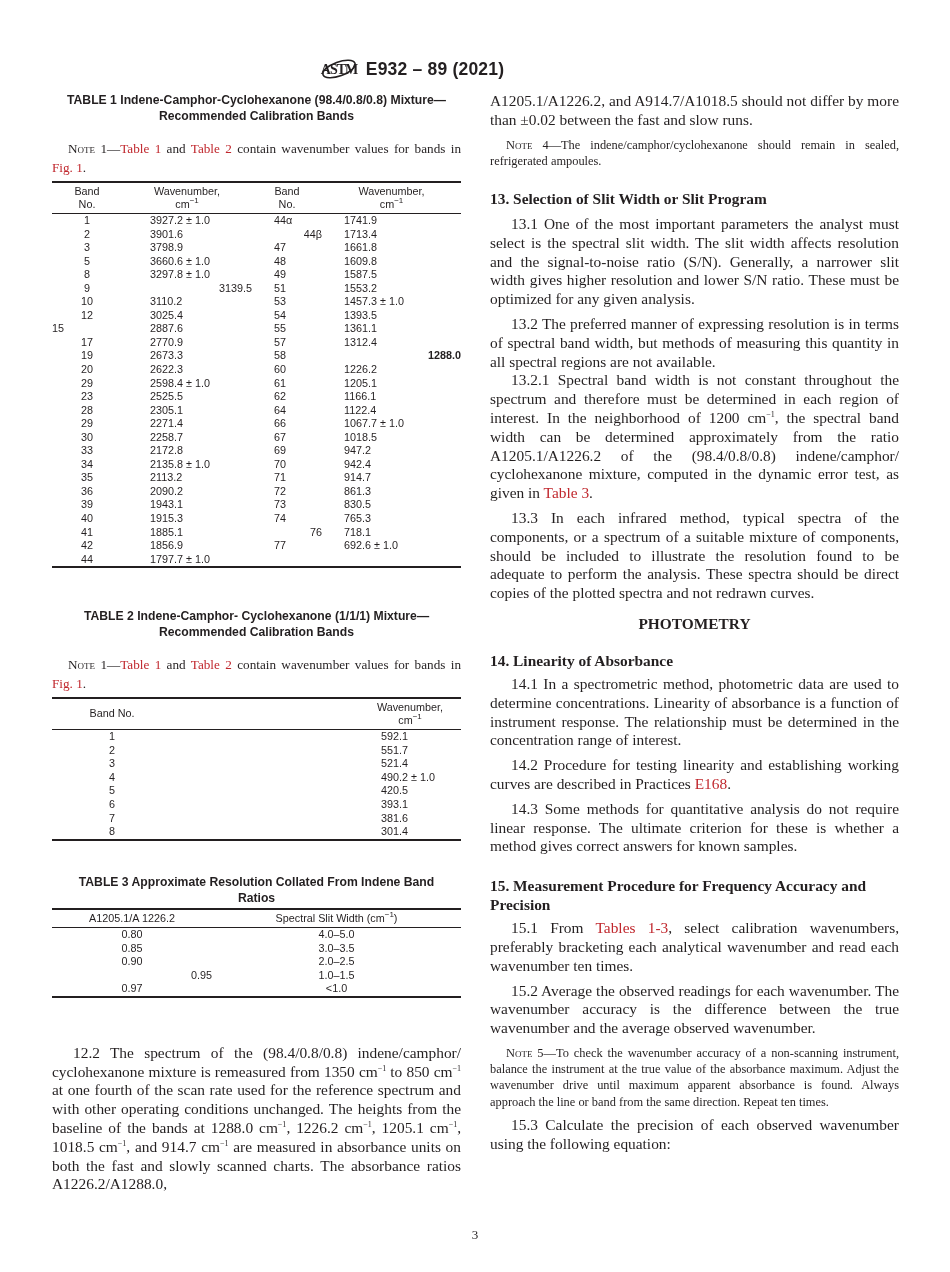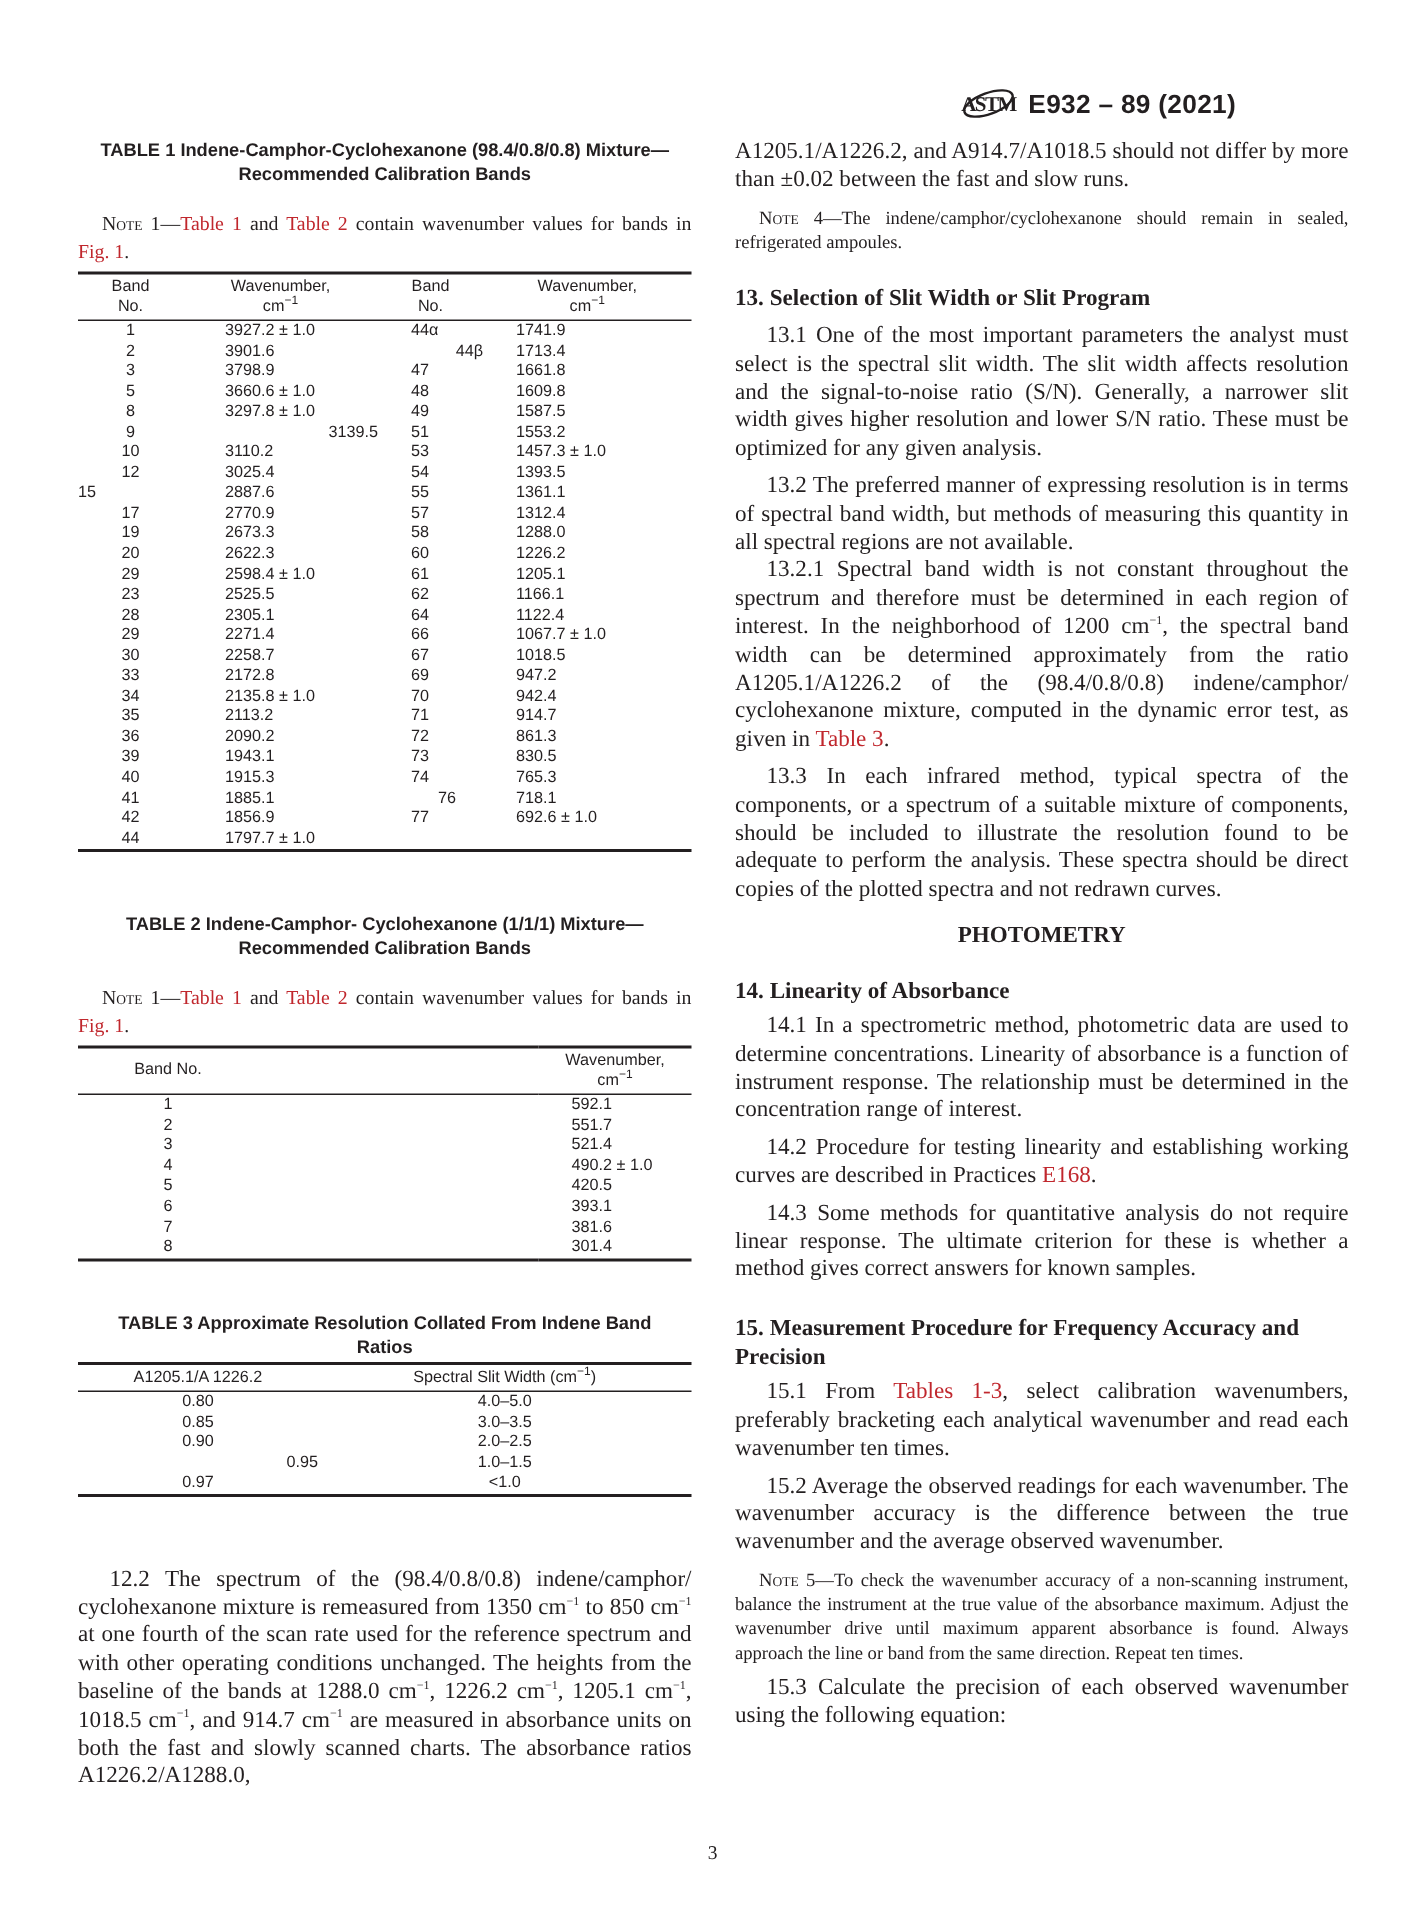--- a/index.html
+++ b/index.html
@@ -1,18 +1,18 @@
 <!DOCTYPE html>
 <html><head>
 <meta charset="utf-8">
 <style>
   html, body { margin: 0; padding: 0; background: #ffffff; }
   body { width: 950px; height: 1272px; position: relative; overflow: hidden; color: #231f20; }
   .page { position: absolute; left: 0; top: 0; width: 950px; height: 1272px; }
-  .header { position: absolute; top: 56px; left: 0; width: 824px; text-align: right; }
+  .header { position: absolute; top: 56px; left: 0; width: 824px; text-align: center; }
   .header-inner { display: inline-flex; align-items: center; gap: 8px; }
   .logo { width: 38px; height: 26px; }
   .doc-id { font-family: "Liberation Sans", sans-serif; font-weight: bold; font-size: 17.5px; letter-spacing: 0.2px; }
   .col-left { position: absolute; left: 52px; top: 92px; width: 409px; }
   .col-right { position: absolute; left: 490px; top: 92px; width: 409px; }
   .tbl-title { font-family: "Liberation Sans", sans-serif; font-weight: bold; font-size: 12.2px; text-align: center; line-height: 16px; }
   .note { font-family: "Liberation Serif", serif; font-size: 13.2px; line-height: 18.5px; text-align: justify; text-indent: 16px; }
   .note .sc { font-variant: small-caps; }
   .link { color: #c0272d; }
   table.data { width: 409px; border-collapse: collapse; font-family: "Liberation Sans", sans-serif; font-size: 10.8px; color: #231f20; }
@@ -119,21 +119,21 @@
           <tr>
             <td style="text-align: center; padding-left: 0px;">17</td>
             <td style="text-align: left; padding-left: 28px;">2770.9</td>
             <td style="text-align: left; padding-left: 22px;">57</td>
             <td style="text-align: left; padding-left: 22px;">1312.4</td>
           </tr>
           <tr>
             <td style="text-align: center; padding-left: 0px;">19</td>
             <td style="text-align: left; padding-left: 28px;">2673.3</td>
             <td style="text-align: left; padding-left: 22px;">58</td>
-            <td style="text-align: left; padding-left: 22px;">1288.0</td>
+            <td style="text-align: right; padding-left: 22px; font-weight: bold;">1288.0</td>
           </tr>
           <tr>
             <td style="text-align: center; padding-left: 0px;">20</td>
             <td style="text-align: left; padding-left: 28px;">2622.3</td>
             <td style="text-align: left; padding-left: 22px;">60</td>
             <td style="text-align: left; padding-left: 22px;">1226.2</td>
           </tr>
           <tr>
             <td style="text-align: center; padding-left: 0px;">29</td>
             <td style="text-align: left; padding-left: 28px;">2598.4 ± 1.0</td>
@@ -196,21 +196,21 @@
           </tr>
           <tr>
             <td style="text-align: center; padding-left: 0px;">40</td>
             <td style="text-align: left; padding-left: 28px;">1915.3</td>
             <td style="text-align: left; padding-left: 22px;">74</td>
             <td style="text-align: left; padding-left: 22px;">765.3</td>
           </tr>
           <tr>
             <td style="text-align: center; padding-left: 0px;">41</td>
             <td style="text-align: left; padding-left: 28px;">1885.1</td>
-            <td style="text-align: center; padding-left: 22px;">76</td>
+            <td style="text-align: right; padding-left: 22px;">76</td>
             <td style="text-align: left; padding-left: 22px;">718.1</td>
           </tr>
           <tr>
             <td style="text-align: center; padding-left: 0px;">42</td>
             <td style="text-align: left; padding-left: 28px;">1856.9</td>
             <td style="text-align: left; padding-left: 22px;">77</td>
             <td style="text-align: left; padding-left: 22px;">692.6 ± 1.0</td>
           </tr>
           <tr>
             <td style="text-align: center; padding-left: 0px;">44</td>

